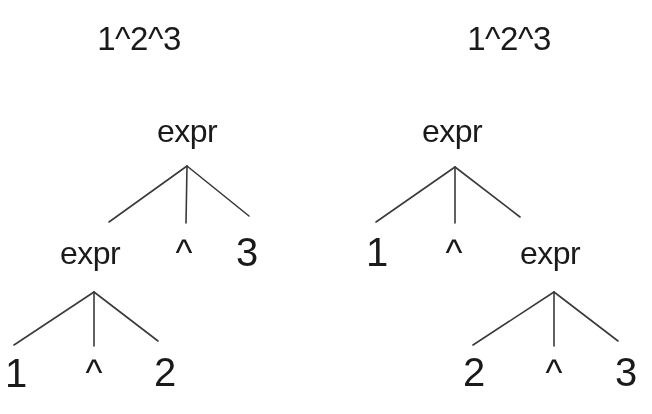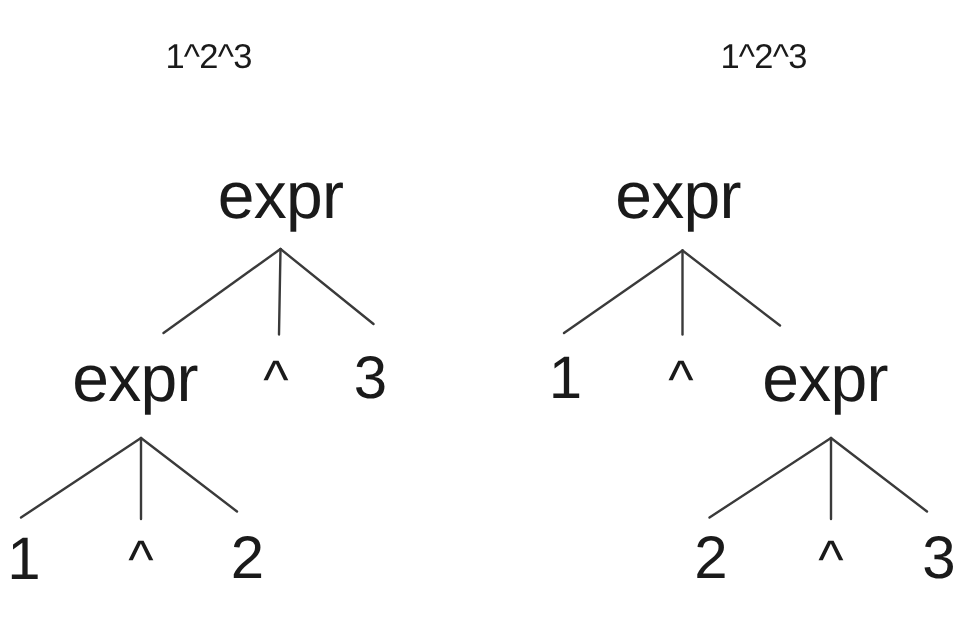--- a/index.html
+++ b/index.html
@@ -30,25 +30,25 @@
   .node-label {
     position: absolute;
     color: #1a1a1a;
     font-family: "Liberation Sans", sans-serif;
     font-weight: 400;
     white-space: nowrap;
     line-height: 1;
     transform: translate(-50%, -50%);
   }
   .title-label {
-    font-size: 23px;
+    font-size: 33px;
     letter-spacing: -0.5px;
   }
   .nonterminal {
-    font-size: 44px;
+    font-size: 32px;
     letter-spacing: -0.5px;
   }
   .terminal {
     font-size: 40px;
   }
   .operator {
     font-size: 36px;
   }
 </style>
 </head>

